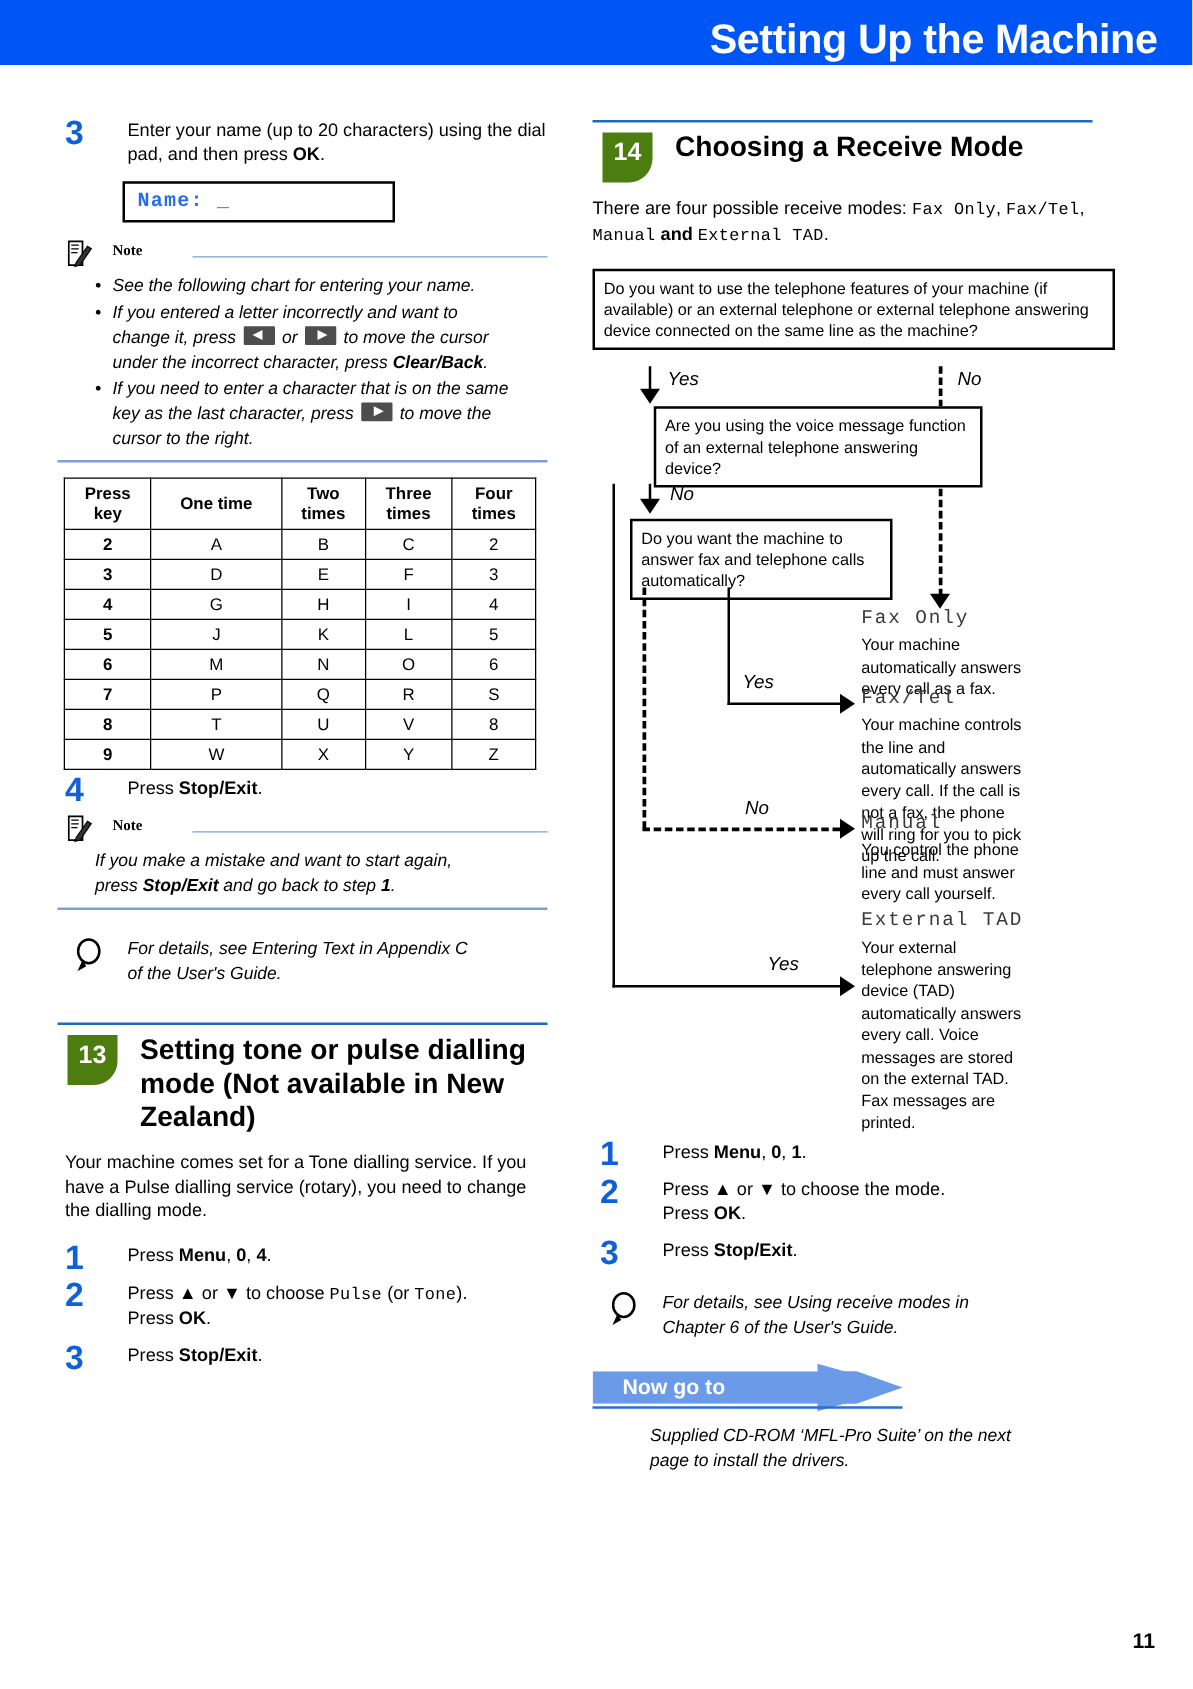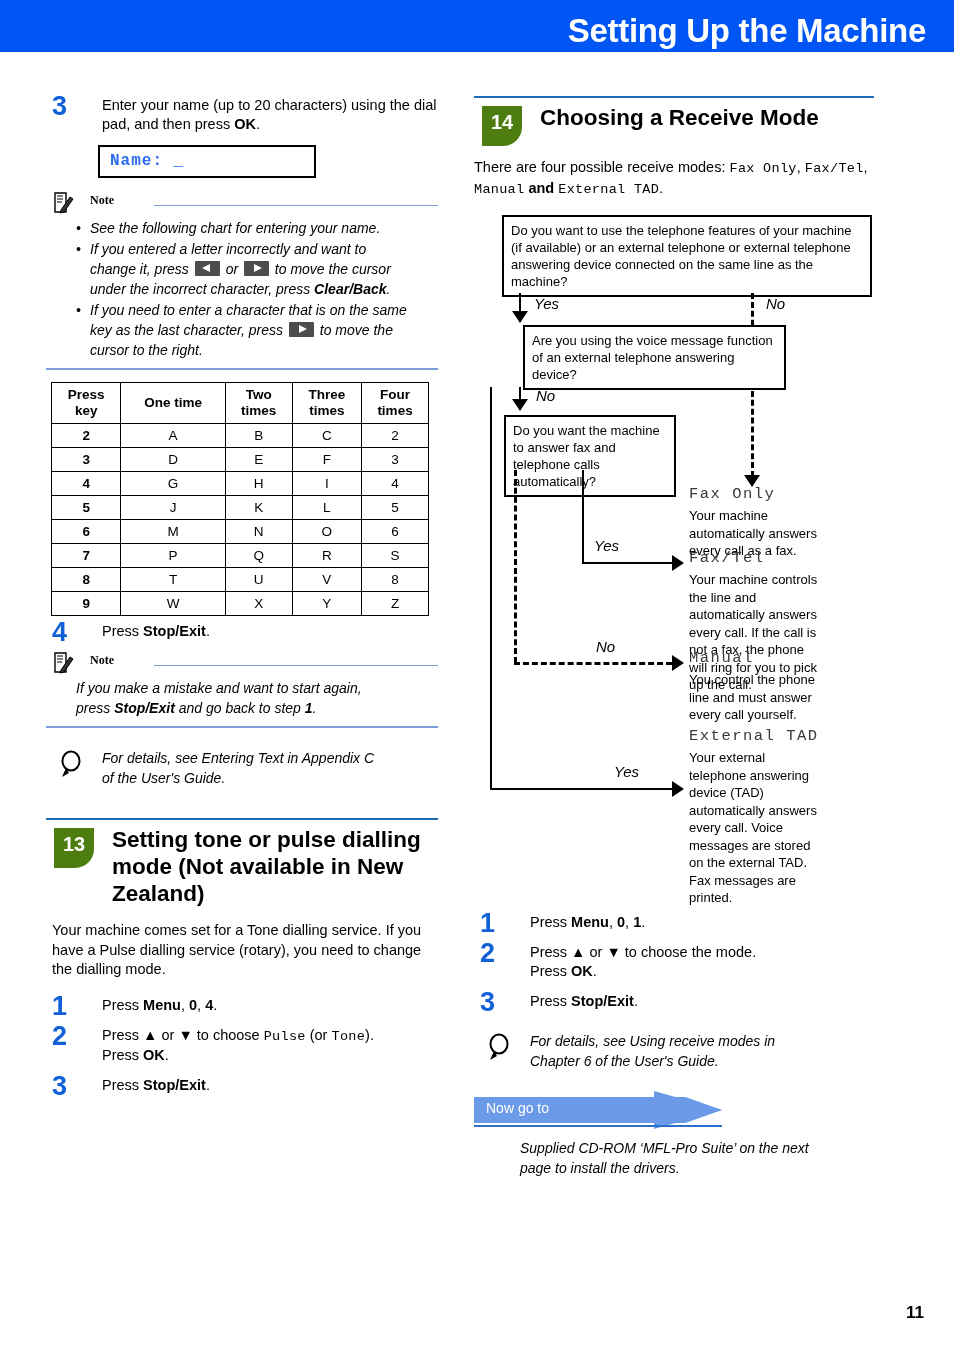--- a/index.html
+++ b/index.html
@@ -137,21 +137,21 @@
     position: absolute; left: 0; top: 0; width: 248px; height: 26px;
     background: #6a9ae8;
     clip-path: polygon(0 0, 186px 0, 186px -9px, 248px 13px, 186px 35px, 186px 26px, 0 26px);
   }
   .nowgo .arrowbar2 {
     position: absolute; left: 180px; top: -6px; width: 0; height: 0;
     border-top: 19px solid transparent; border-bottom: 19px solid transparent;
     border-left: 68px solid #6a9ae8;
   }
   .nowgo .label {
-    position: absolute; left: 12px; top: 3px; color: #fff; font-size: 14px; font-weight: normal;
+    position: absolute; left: 24px; top: 3px; color: #fff; font-size: 17px; font-weight: bold;
   }
   .nowgo .underline {
     position: absolute; left: 0; top: 28px; width: 248px; height: 2px; background: #2a6fd0;
   }
   .nowgo-body { font-size: 14px; line-height: 19.5px; font-style: italic; padding-left: 46px; margin-top: 8px; }
 
   .pagenum {
     position: absolute; right: 30px; bottom: 28px; font-size: 17px; font-weight: bold;
   }
 </style>
@@ -347,42 +347,42 @@
     <div class="sec-rule"></div>
     <div class="sec-head">
       <span class="badge">14</span>
       <div class="sec-title">Choosing a Receive Mode</div>
     </div>
     <div class="sec-para" style="margin-left:0"><span>There are four possible receive modes: </span><span class="lcd">Fax Only</span><span>, </span><span class="lcd">Fax/Tel</span><span>, </span><span class="lcd">Manual</span><b> and </b><span class="lcd">External TAD</span><span>.</span></div>
   </div>
 
   <div class="flow">
 
-    <div class="fbox" style="left:0px; top:0px; width:370px;margin-left:28px;">Do you want to use the telephone features of your machine (if available) or an external telephone or external telephone answering device connected on the same line as the machine?</div>
+    <div class="fbox" style="left:0px; top:0px; width:418px;">Do you want to use the telephone features of your machine (if available) or an external telephone or external telephone answering device connected on the same line as the machine?</div>
 
     <div class="vline" style="left:45px; top:78px; height:24px;"></div>
     <div class="arrow-down" style="left:38px; top:96px;"></div>
     <div class="flabel" style="left:60px; top:80px;">Yes</div>
 
     <div class="vdash" style="left:277px; top:78px; height:184px;"></div>
     <div class="arrow-down" style="left:270px; top:260px;"></div>
     <div class="flabel" style="left:292px; top:80px;">No</div>
 
     <div class="fbox" style="left:8px; top:110px; width:263px;margin-left:41px;">Are you using the voice message function of an external telephone answering device?</div>
 
     <div class="vline" style="left:16px; top:172px; height:403px;"></div>
     <div class="hline" style="left:16px; top:573px; width:184px;"></div>
     <div class="arrow-right" style="left:198px; top:566px;"></div>
     <div class="flabel" style="left:140px; top:548px;">Yes</div>
 
     <div class="vline" style="left:45px; top:172px; height:16px;"></div>
     <div class="arrow-down" style="left:38px; top:184px;"></div>
     <div class="flabel" style="left:62px; top:172px;">No</div>
 
-    <div class="fbox" style="left:30px; top:200px; width:172px;"><span>Do you want the machine to answer fax and telephone calls automatically?</span></div>
+    <div class="fbox" style="left:30px; top:200px; width:210px;"><span>Do you want the machine to answer fax and telephone calls automatically?</span></div>
 
     <div class="vline" style="left:108px; top:255px; height:94px;"></div>
     <div class="hline" style="left:108px; top:347px; width:92px;"></div>
     <div class="arrow-right" style="left:198px; top:340px;"></div>
     <div class="flabel" style="left:120px; top:322px;">Yes</div>
 
     <div class="vdash" style="left:40px; top:255px; height:193px;"></div>
     <div class="hdash" style="left:40px; top:447px; width:158px;"></div>
     <div class="arrow-right" style="left:198px; top:440px;"></div>
     <div class="flabel" style="left:122px; top:423px;">No</div>

